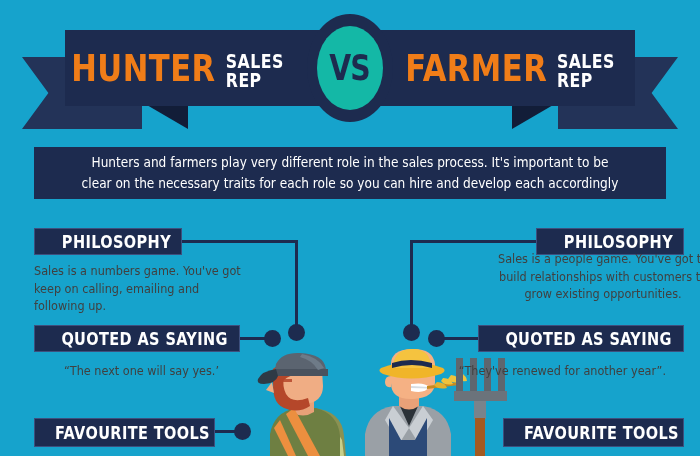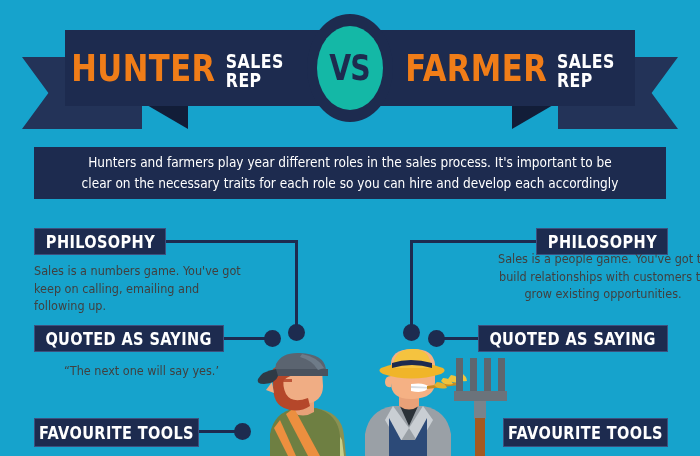--- a/index.html
+++ b/index.html
@@ -44,21 +44,21 @@
     font-weight:bold;font-size:35px;color:#1d2b4f;transform:scaleX(.9);letter-spacing:-1px;}
 
   
   .intro-box{position:absolute;left:34px;top:147px;width:632px;height:52px;
     background:#1d2b4f;display:flex;align-items:center;justify-content:center;}
   .intro-text{color:#ffffff;font-size:13.5px;line-height:1.55;text-align:center;
     padding:0 16px;font-family:"DejaVu Sans Condensed","Liberation Sans", sans-serif;}
 
   
   .label-box{position:absolute;background:#1d2b4f;border:1px solid #3d4f7d;
-    display:flex;align-items:center;justify-content:center;}
+    display:flex;align-items:center;justify-content:center;padding-left:16px;}
   .label-text{color:#ffffff;font-weight:bold;font-size:17px;letter-spacing:.4px;
     font-family:"DejaVu Sans Condensed","Liberation Sans", sans-serif;transform:scaleX(.95);
     white-space:nowrap;}
 
   
   .body-copy{position:absolute;color:#404040;font-size:12.5px;line-height:1.4;
     font-family:"DejaVu Sans Condensed","Liberation Sans", sans-serif;}
   .copy-left{left:34px;top:262px;width:215px;text-align:left;}
   .copy-right{left:450px;top:250px;width:216px;text-align:center;margin-left:45px;}
   .quote-left{left:34px;top:362px;width:215px;text-align:center;}
@@ -96,21 +96,21 @@
 
     <div class="vs-outer">
       <div class="vs-inner">
         <span class="vs-text">VS</span>
       </div>
     </div>
   </div>
 
   <div class="intro-box">
     <div class="intro-text">
-      <span>Hunters and farmers play year different roles in the sales process. It's important to be</span><br>
+      <span>Hunters and farmers play very different role in the sales process. It's important to be</span><br>
       <span>clear on the necessary traits for each role so you can hire and develop each accordingly</span>
     </div>
   </div>
 
   <div class="conn" style="left:163px;top:240px;width:135px;height:3px;"></div>
   <div class="conn" style="left:295px;top:240px;width:3px;height:92px;"></div>
   <div class="dot" style="left:288px;top:324px;"></div>
 
   <div class="conn" style="left:221px;top:337px;width:52px;height:3px;"></div>
   <div class="dot" style="left:264px;top:330px;"></div>
@@ -224,18 +224,19 @@
   <div class="label-box" style="left:536px;top:228px;width:130px;height:25px;">
     <span class="label-text">PHILOSOPHY</span>
   </div>
 
   <div class="body-copy copy-right">Sales is a people game. You've got to build relationships with customers to grow existing opportunities.</div>
 
   <div class="label-box" style="left:478px;top:325px;width:188px;height:25px;">
     <span class="label-text">QUOTED AS SAYING</span>
   </div>
 
+  <div class="body-copy quote-right">“They've renewed for another year”.</div>
 
   <div class="label-box" style="left:503px;top:418px;width:163px;height:27px;">
     <span class="label-text">FAVOURITE TOOLS</span>
   </div>
 
 </div>
 
 </body></html>

